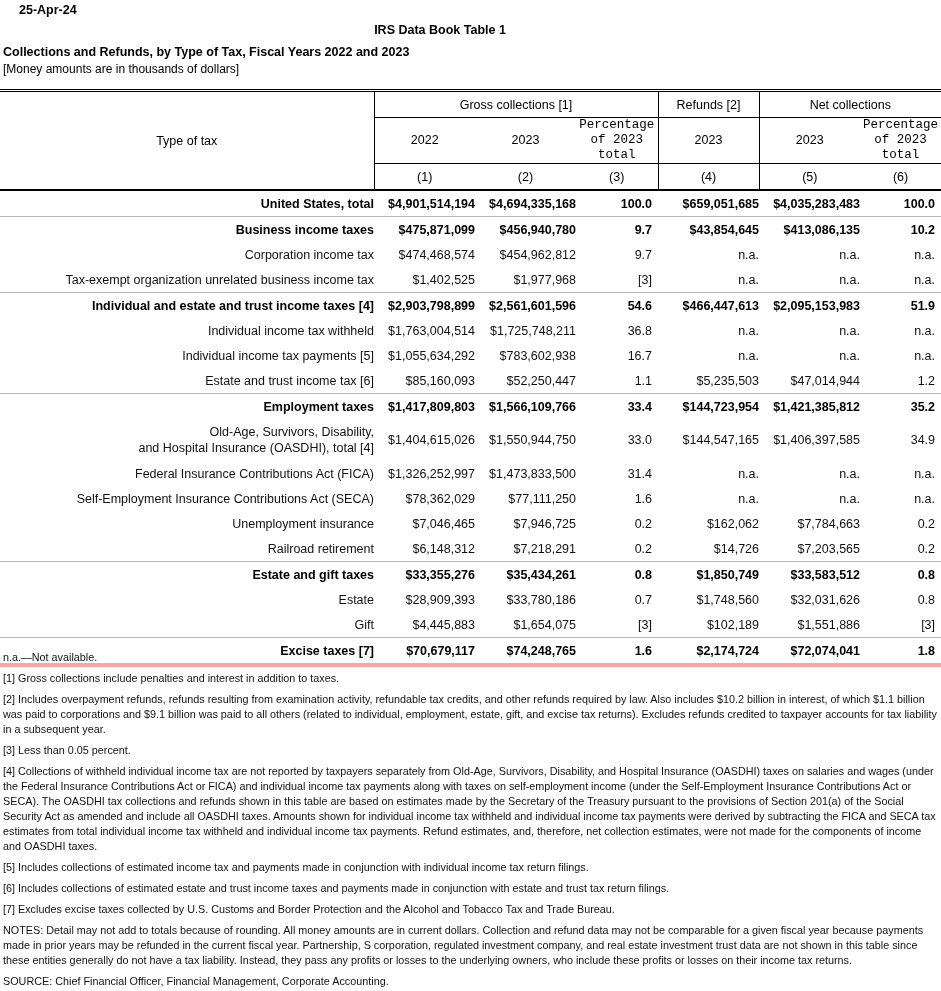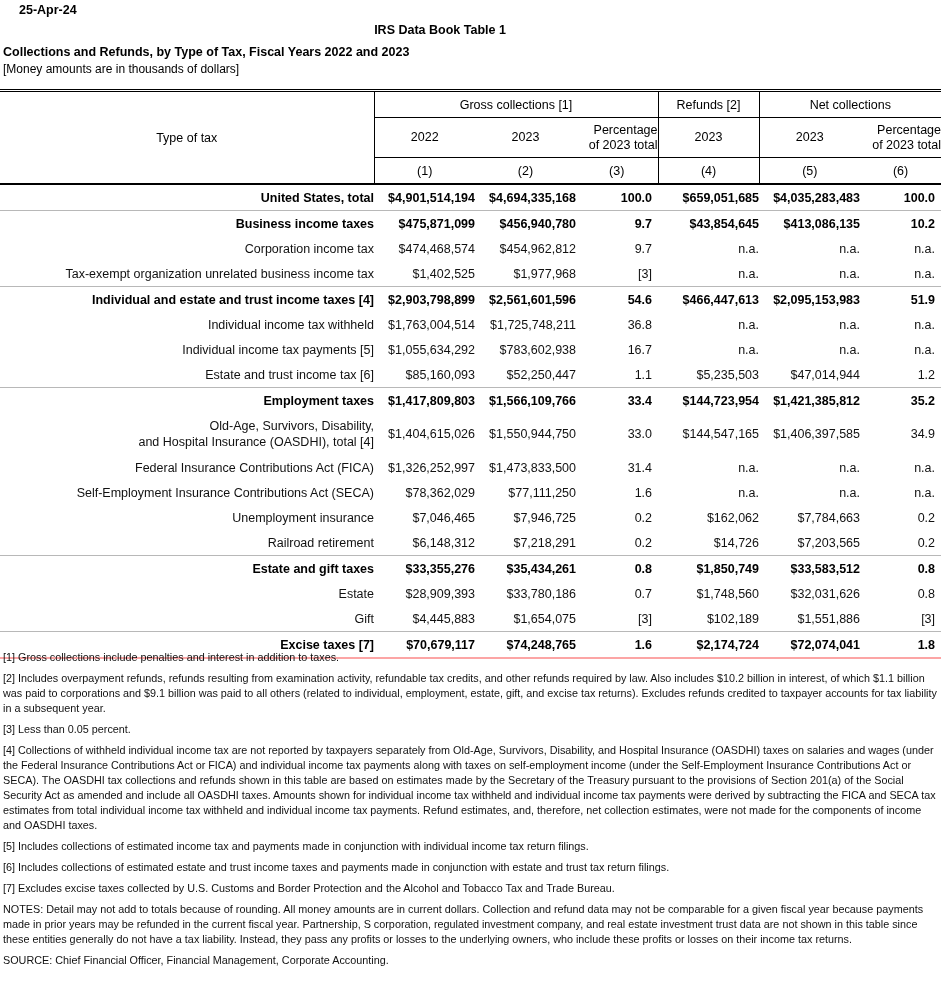--- a/index.html
+++ b/index.html
@@ -30,36 +30,36 @@
 
   thead th { font-weight: normal; text-align: center; vertical-align: middle; }
   thead tr.h1 th { height: 25px; }
   thead tr.h2 th { height: 39px; line-height: 15px; }
   thead tr.h3 th { height: 25px; }
   thead th.type { border-right: 1px solid #000; border-bottom: 2px solid #000; }
   thead tr.h1 th.grp { border-bottom: 1px solid #000; }
   thead tr.h2 th { border-bottom: 1px solid #000; }
   thead tr.h3 th { border-bottom: 2px solid #000; }
   .vr { border-right: 1px solid #000; margin-top: 20px; }
-  th.pct { text-align: right; padding-right: 4px; }
+  th.pct { text-align: center; padding-right: 4px; font-family: Liberation Mono, monospace; }
 
   tbody td { height: 25px; vertical-align: middle; text-align: right; padding-right: 6px; white-space: nowrap; }
   tbody td.label { text-align: right; padding-right: 0; }
   tbody td.c3v, tbody td.c6v { padding-right: 6px; }
   tr.lvl0 td { font-weight: bold; }
   tr.lvl1 td { font-weight: bold; }
   tr.lvl0 td.label { padding-left: 3px; }
   tr.lvl1 td.label { padding-left: 21px; }
   tr.lvl2 td.label { padding-left: 27px; }
   tr.lvl3 td.label { padding-left: 57px; }
   tr.lvl2 td, tr.lvl3 td { color: #111; }
   tr.sep td { border-top: 1px solid #b8b8b8; }
   tr.tall td { height: 42px; }
   tr.tall td.label { line-height: 16px; }
-  tbody tr:last-child td { border-bottom: 2px solid #fca5a5; }
+  tbody tr:last-child td { border-bottom: 4px solid #fca5a5; }
 
   .notes { position: absolute; left: 3px; top: 650px; width: 934px; font-size: 10.8px; line-height: 15px; color: #111; }
   .notes p { margin: 0 0 6px 0; }
 </style>
 </head>
 <body>
 
 <div class="date">25-Apr-24</div>
 <div class="table-title">IRS Data Book Table 1</div>
 <div class="subtitle">Collections and Refunds, by Type of Tax, Fiscal Years 2022 and 2023</div>
@@ -259,20 +259,21 @@
       <td>$74,248,765</td>
       <td class="c3v">1.6</td>
       <td>$2,174,724</td>
       <td>$72,074,041</td>
       <td class="c6v">1.8</td>
     </tr>
   </tbody>
 </table>
 
 <div class="notes">
+  <p>n.a.—Not available.</p>
   <p>[1]  Gross collections include penalties and interest in addition to taxes.</p>
   <p>[2]  Includes overpayment refunds, refunds resulting from examination activity, refundable tax credits, and other refunds required by law. Also includes $10.2 billion in interest, of which $1.1 billion was paid to corporations and $9.1 billion was paid to all others (related to individual, employment, estate, gift, and excise tax returns). Excludes refunds credited to taxpayer accounts for tax liability in a subsequent year.</p>
   <p>[3]  Less than 0.05 percent.</p>
   <p>[4]  Collections of withheld individual income tax are not reported by taxpayers separately from Old-Age, Survivors, Disability, and Hospital Insurance (OASDHI) taxes on salaries and wages (under the Federal Insurance Contributions Act or FICA) and individual income tax payments along with taxes on self-employment income (under the Self-Employment Insurance Contributions Act or SECA). The OASDHI tax collections and refunds shown in this table are based on estimates made by the Secretary of the Treasury pursuant to the provisions of Section 201(a) of the Social Security Act as amended and include all OASDHI taxes. Amounts shown for individual income tax withheld and individual income tax payments were derived by subtracting the FICA and SECA tax estimates from total individual income tax withheld and individual income tax payments. Refund estimates, and, therefore, net collection estimates, were not made for the components of income and OASDHI taxes.</p>
   <p>[5]  Includes collections of estimated income tax and payments made in conjunction with individual income tax return filings.</p>
   <p>[6]  Includes collections of estimated estate and trust income taxes and payments made in conjunction with estate and trust tax return filings.</p>
   <p>[7]  Excludes excise taxes collected by U.S. Customs and Border Protection and the Alcohol and Tobacco Tax and Trade Bureau.</p>
   <p>NOTES: Detail may not add to totals because of rounding. All money amounts are in current dollars. Collection and refund data may not be comparable for a given fiscal year because payments made in prior years may be refunded in the current fiscal year. Partnership, S corporation, regulated investment company, and real estate investment trust data are not shown in this table since these entities generally do not have a tax liability. Instead, they pass any profits or losses to the underlying owners, who include these profits or losses on their income tax returns.</p>
   <p>SOURCE:  Chief Financial Officer, Financial Management, Corporate Accounting.</p>
 </div>

